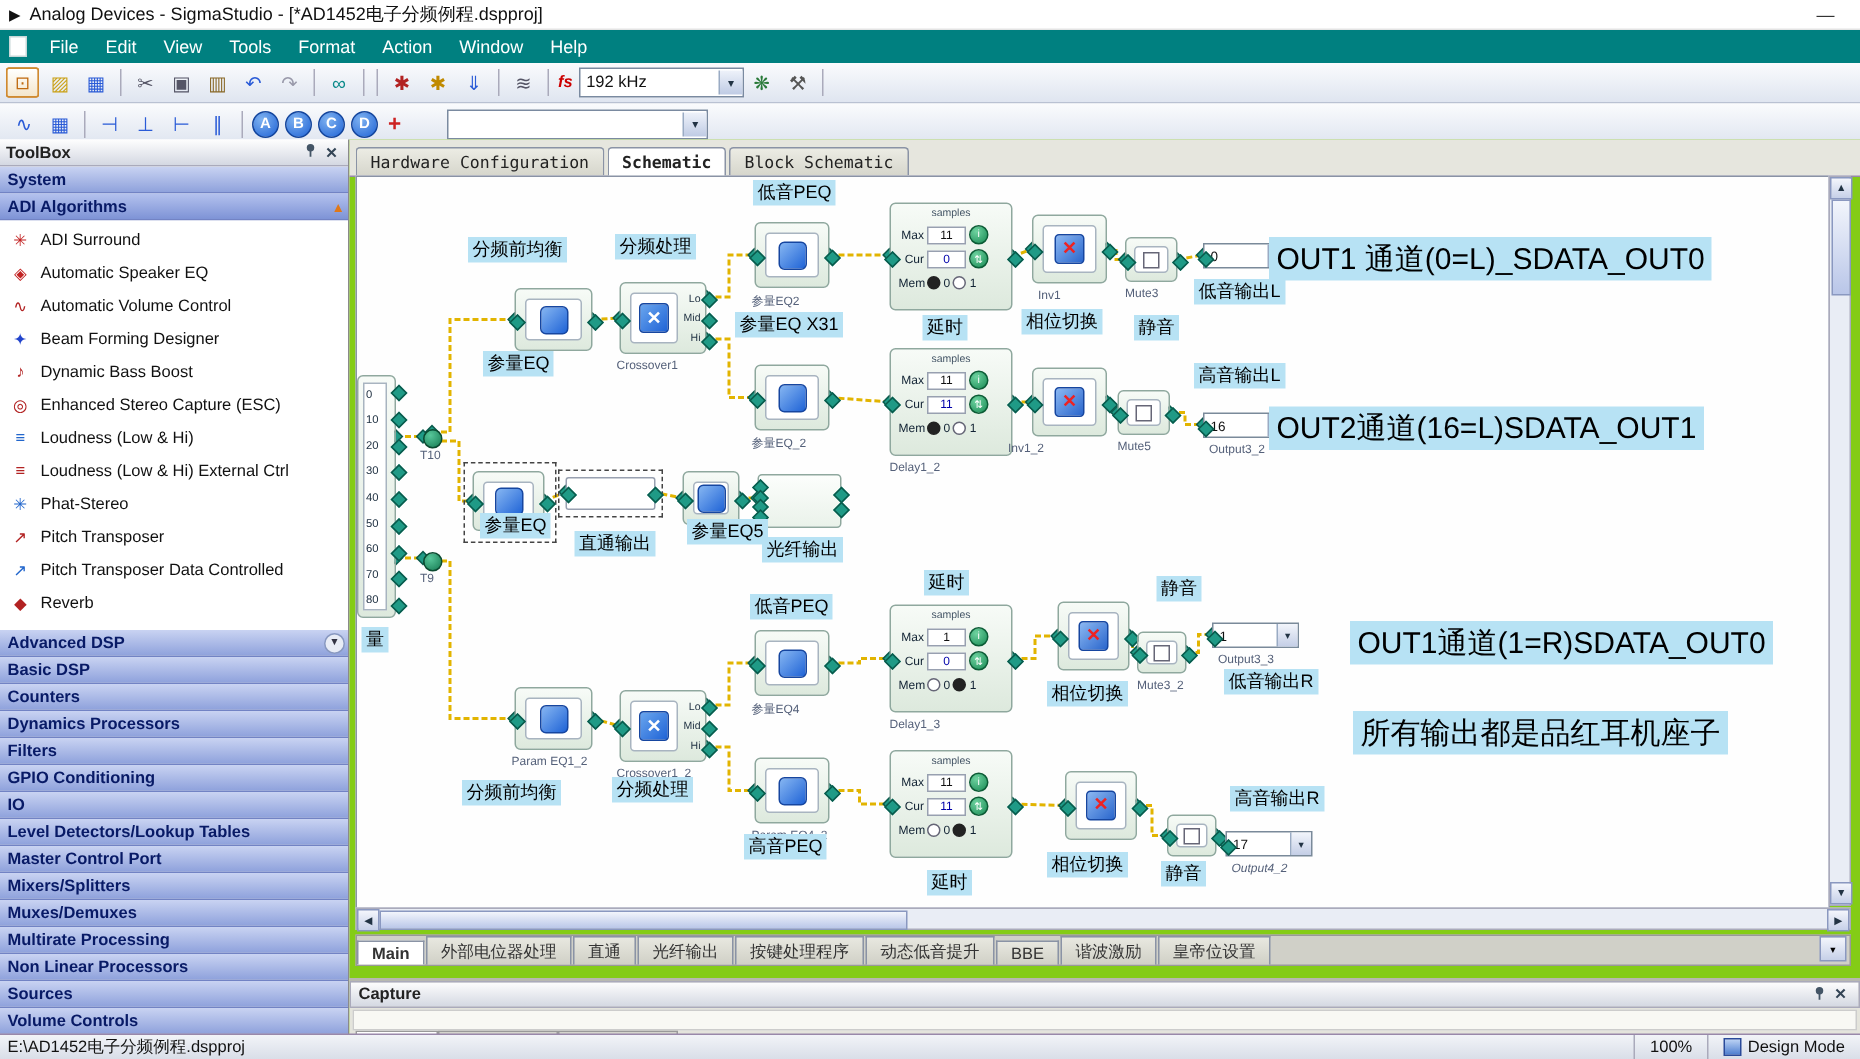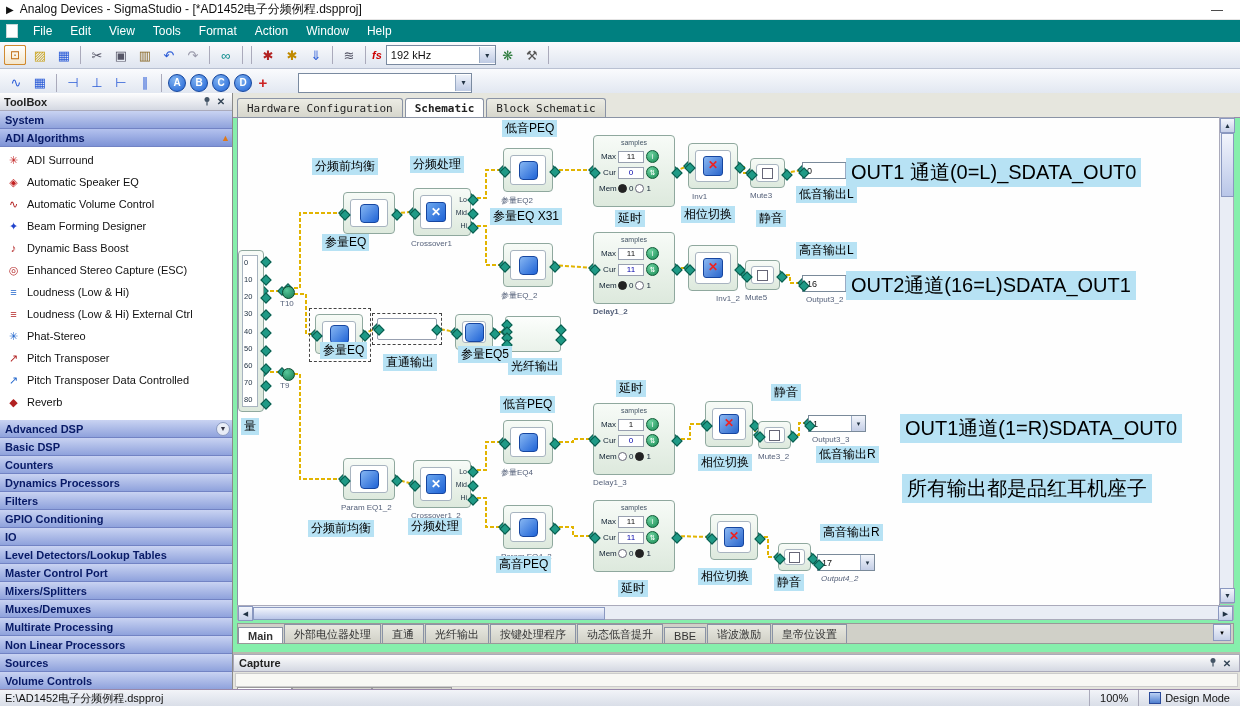--- a/index.html
+++ b/index.html
@@ -35,21 +35,21 @@
   .hdr-ic{width:14px;text-align:center;font-size:10px;color:#345;}
   #toolbox-body{flex:1;display:flex;flex-direction:column;overflow:hidden;}
   .tb-section{flex:0 0 17px;background:linear-gradient(#c9d3f2,#8fa2dc);border-bottom:1px solid #7283c4;color:#081a66;font-weight:bold;font-size:11px;display:flex;align-items:center;padding:0 2px 0 5px;}
   .tb-section.pressed{background:linear-gradient(#b4c2ee,#7e93d6);}
   .tb-ind{margin-left:auto;color:#e07818;font-size:9px;}
   .tb-chev{margin-left:auto;width:12px;height:12px;border-radius:50%;background:#e8ecf6;border:1px solid #8898c0;color:#334;font-size:7px;display:flex;align-items:center;justify-content:center;}
   .tb-list{flex:1;background:#fff;overflow:hidden;padding-top:2px;}
   .tb-item{height:22px;display:flex;align-items:center;font-size:11px;color:#111;padding-left:7px;gap:7px;white-space:nowrap;}
   .tb-item .ic{width:13px;text-align:center;font-size:11px;}
   
-  .main{position:absolute;left:233px;top:93px;width:1007px;height:597px;background:#86efac;}
+  .main{position:absolute;left:233px;top:93px;width:1007px;height:597px;background:#84cc16;}
   .doc-tabs{position:absolute;left:0;top:0;right:0;height:24px;background:#e6e6de;border-bottom:1px solid #98a;display:flex;align-items:flex-end;padding-left:4px;font-family:"DejaVu Sans Mono",monospace;}
   .doc-tab{font-size:11px;color:#222;background:linear-gradient(#ececE4,#d6d6cc);border:1px solid #8a93a5;border-bottom:none;border-radius:3px 3px 0 0;padding:3px 9px 2px;margin-right:2px;}
   .doc-tab.active{background:#fff;font-weight:bold;position:relative;top:1px;padding-bottom:3px;}
   #canvas{position:absolute;left:4px;top:24px;width:981px;height:487px;background:#fefefe;border:1px solid #8a93a5;overflow:hidden;}
   
   .vscroll{position:absolute;left:986px;top:24px;width:15px;height:487px;background:#e9edf5;border:1px solid #aab;box-sizing:border-box;}
   .hscroll{position:absolute;left:4px;top:512px;width:997px;height:15px;background:#e9edf5;border:1px solid #aab;box-sizing:border-box;}
   .sb-btn{position:absolute;background:linear-gradient(#f4f6fc,#c6d0e8);border:1px solid #8a98c0;color:#234;font-size:7px;display:flex;align-items:center;justify-content:center;}
   .sb-thumb{position:absolute;background:linear-gradient(#f2f5fc,#b9c6e8);border:1px solid #8a98c0;}
   
@@ -59,21 +59,21 @@
   .btab-dd{margin-left:auto;width:16px;height:15px;background:linear-gradient(#f4f6fc,#c6d0e8);border:1px solid #8a98c0;font-size:7px;display:flex;align-items:center;justify-content:center;margin-bottom:2px;margin-right:2px;}
   
   .capture{position:absolute;left:0;top:559px;right:0;height:38px;background:#e4e4dc;border-top:2px solid #b8b8b0;}
   .cap-header{height:16px;background:linear-gradient(#fdfdfd,#d4d8e2);border:1px solid #aab;display:flex;align-items:center;font-size:11px;font-weight:bold;color:#222;padding:0 5px;}
   .cap-header .sp{flex:1;}
   .cap-body{height:12px;background:#f8f8f4;margin:1px 2px 0;border:1px solid #ccc;}
   .cap-tabs{height:9px;overflow:hidden;display:flex;padding-left:4px;}
   .cap-tab{font-size:10px;padding:1px 10px;background:#d4d4cc;border:1px solid #999;color:#333;white-space:nowrap;}
   .cap-tab.active{background:#fff;font-weight:bold;}
   
-  .statusbar{position:absolute;left:0;bottom:0;width:100%;height:16px;background:linear-gradient(#f2f4f8,#d9deе8);background:linear-gradient(#f2f4f8,#d9dee8);border-top:1px solid #98a;display:flex;align-items:center;font-size:11px;color:#111;}
+  .statusbar{position:absolute;left:0;bottom:0;width:100%;height:16px;background:linear-gradient(#f2f4f8,#d9deе8);background:linear-gradient(#f2f4f8,#d9dee8);border-top:1px solid #98a;display:flex;font-size:11px;color:#111;}
   .st-path{flex:1;padding-left:5px;white-space:nowrap;overflow:hidden;}
   .st-cell{border-left:1px solid #aab;padding:0 10px;display:flex;align-items:center;gap:4px;height:100%;}
   .mode-icon{width:10px;height:10px;background:linear-gradient(#bcd2f4,#4f7fd0);border:1px solid #2a4a9a;}
   
   .blk{position:absolute;background:linear-gradient(#f7fbf7,#dde9dd);border:1px solid #8fa89e;border-radius:4px;box-sizing:border-box;}
   .inner{position:absolute;inset:6px;background:#fff;border:1px solid #a8b4c0;border-radius:3px;display:flex;align-items:center;justify-content:center;}
   .eq-ic{width:17px;height:17px;border-radius:4px;background:linear-gradient(135deg,#86b6f2,#1f63d6);border:1px solid #1646a0;}
   .x-ic{width:18px;height:18px;border-radius:3px;background:linear-gradient(135deg,#6aa6ee,#1f63d6);border:1px solid #1646a0;color:#fff;font-size:12px;line-height:18px;text-align:center;font-weight:bold;}
   .inv-ic{width:18px;height:18px;border-radius:3px;background:linear-gradient(135deg,#8cb8f2,#2a66cc);border:1px solid #1646a0;color:#e22;font-size:12px;line-height:17px;text-align:center;font-weight:bold;}
   .mute-box{width:9px;height:9px;border:1px solid #667;background:#fff;}
@@ -526,29 +526,29 @@
           <div class="frow" style="top: 48px;">
             <span class="flab">Mem</span>
             <span class="rad on"></span>
             <span>0</span>
             <span class="rad"></span>
             <span>1</span>
           </div>
           <span class="pin" style="left: -3px; top: 33px;"></span>
           <span class="pin" style="left: 79px; top: 33px;"></span>
         </div>
-        <div class="cap" style="left: 355px; top: 189px; width: 102px; font-weight: bold;">Delay1_2</div>
+        <div class="cap" style="left: 355px; top: 189px; width: 102px;">Delay1_2</div>
         <div class="blk" style="left: 450px; top: 127px; width: 50px; height: 46px;">
           <div class="inner">
             <div class="inv-ic">✕</div>
           </div>
           <span class="pin" style="left: -3px; top: 20px;"></span>
           <span class="pin" style="left: 47px; top: 20px;"></span>
         </div>
-        <div class="cap" style="left: 478px; top: 176px; width: 70px;">Inv1_2</div>
+        <div class="cap" style="left: 434px; top: 176px; width: 70px;">Inv1_2</div>
         <div class="blk" style="left: 507px; top: 142px; width: 35px; height: 30px;">
           <div class="inner" style="inset: 5px;">
             <div class="mute-box"></div>
           </div>
           <span class="pin" style="left: -3px; top: 12px;"></span>
           <span class="pin" style="left: 32px; top: 12px;"></span>
         </div>
         <div class="cap" style="left: 507px; top: 175px; width: 59px;">Mute5</div>
         <div class="osel" style="left: 564px; top: 157px; width: 58px; height: 17px;">
           <span class="oval">16</span>

